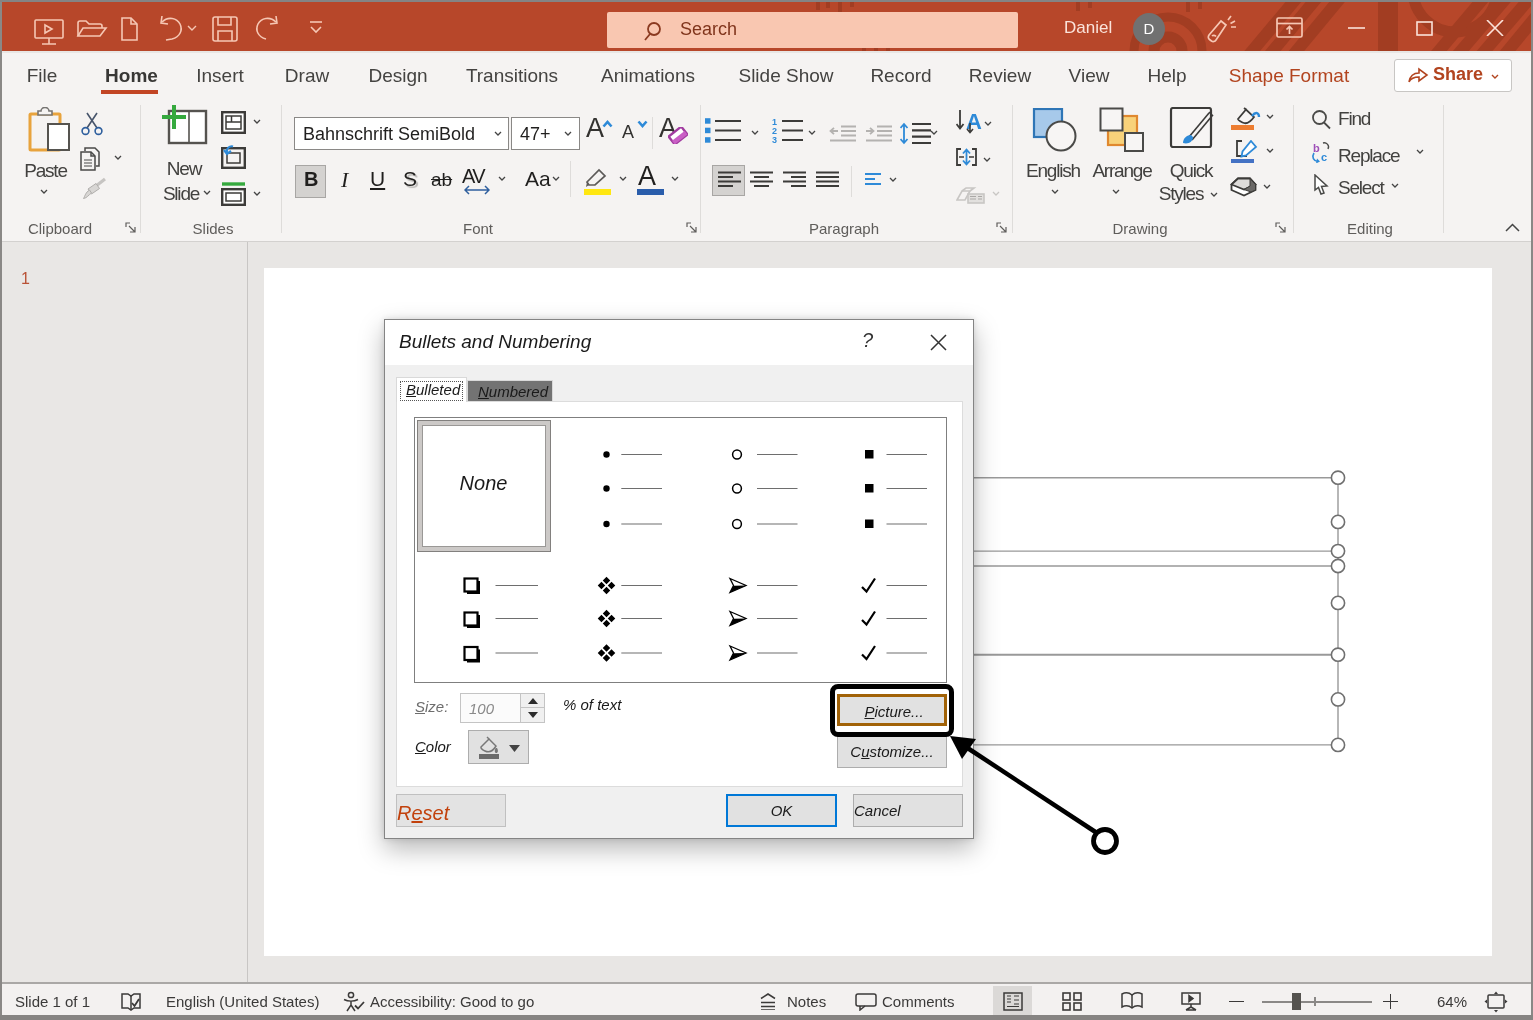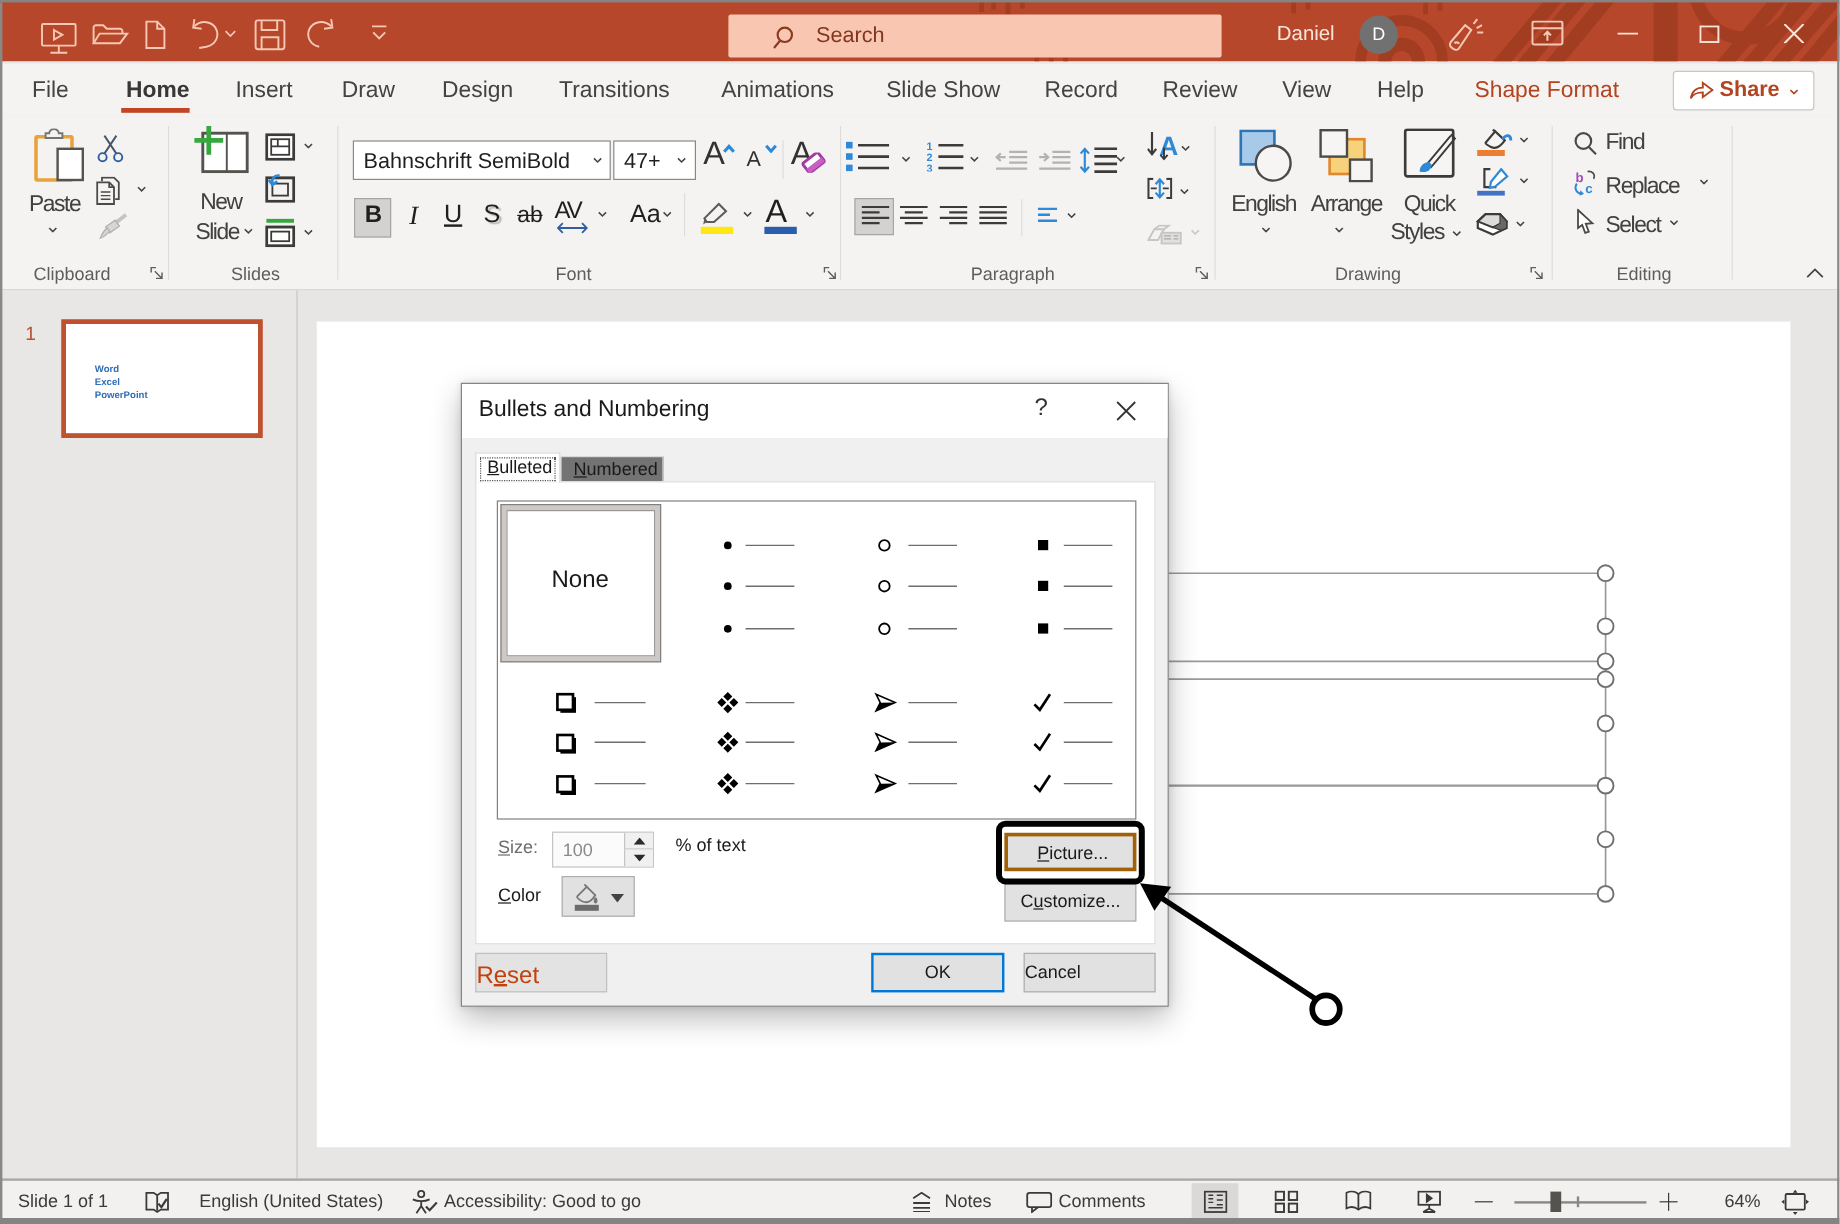--- a/index.html
+++ b/index.html
@@ -31,21 +31,21 @@
 .combo { position:absolute; background:#fff; border:1px solid #8a8886; }
 
 #leftpane { position:absolute; left:0; top:242px; width:248px; height:740px; background:#e9e7e5; border-right:1px solid #c8c6c4; }
 #canvas { position:absolute; left:249px; top:242px; width:1284px; height:740px; background:#e8e6e4; }
 #slide { position:absolute; left:15px; top:26px; width:1228px; height:688px; background:#fff; }
 #thumb { position:absolute; left:51px; top:24px; width:168px; height:99px; background:#fff; border:4px solid #c0512e; }
 
 #statusbar { position:absolute; left:0; top:982px; width:1533px; height:38px; background:#f3f1f0; border-top:2px solid #aaa8a6; font-size:15px; color:#3b3a39; }
 .sitem { position:absolute; top:0; height:36px; line-height:36px; }
 
-#dialog { position:absolute; left:384px; top:319px; width:590px; height:520px; background:#f0f0f0; border:1px solid #848484; box-shadow:0 10px 24px rgba(0,0,0,.28), 0 0 6px rgba(0,0,0,.12); }
+#dialog { position:absolute; left:384px; top:319px; width:590px; height:520px; background:#f0f0f0; border:1px solid #848484; box-shadow:0 10px 24px rgba(0,0,0,.28), 0 0 6px rgba(0,0,0,.12);font-style:italic; }
 </style>
 </head>
 <body>
 <div id="titlebar">
   <svg class="deco" width="1533" height="51" viewBox="0 0 1533 51">
     <g fill="none" stroke="#a23d22">
       <circle cx="1168" cy="49" r="14" stroke-width="11"></circle>
       <circle cx="1168" cy="49" r="34" stroke-width="9"></circle>
       <circle cx="1455" cy="-12" r="42" stroke-width="11"></circle>
       <g stroke-width="12">
@@ -479,23 +479,20 @@
       <path d="M1,1 L4,4 L7,1"></path>
     </svg>
   <div class="glabel" style="left:1310px">Editing</div>
   <div class="gsep" style="left:1443px"></div>
   <svg class="abs" style="left:1505px;top:126px" width="15" height="9" viewBox="0 0 15 9" fill="none" stroke="#444" stroke-width="1.5">
       <path d="M1,8 L7.5,1.5 L14,8"></path>
     </svg>
 </div>
 <div id="leftpane">
   <div style="position:absolute;left:21px;top:28px;font-size:16px;color:#b95236">1</div>
-  <div id="thumb">
-    <div style="position:absolute;left:24px;top:32px;font-size:8px;font-weight:bold;color:#2f6eb5;line-height:11px">Word<br>Excel<br>PowerPoint</div>
-  </div>
 </div>
 <div id="canvas">
   <div id="slide"></div>
   <svg class="abs" style="left:0;top:0" width="1284" height="741" viewBox="0 0 1284 741">
 
     <g stroke="#999" stroke-width="1.4" fill="none">
       <path d="M640,235.7 L1089,235.7"></path>
       <path d="M640,309.1 L1089,309.1"></path>
       <path d="M640,324 L1089,324"></path>
       <path d="M640,412.7 L1089,412.7" stroke-width="2"></path>

